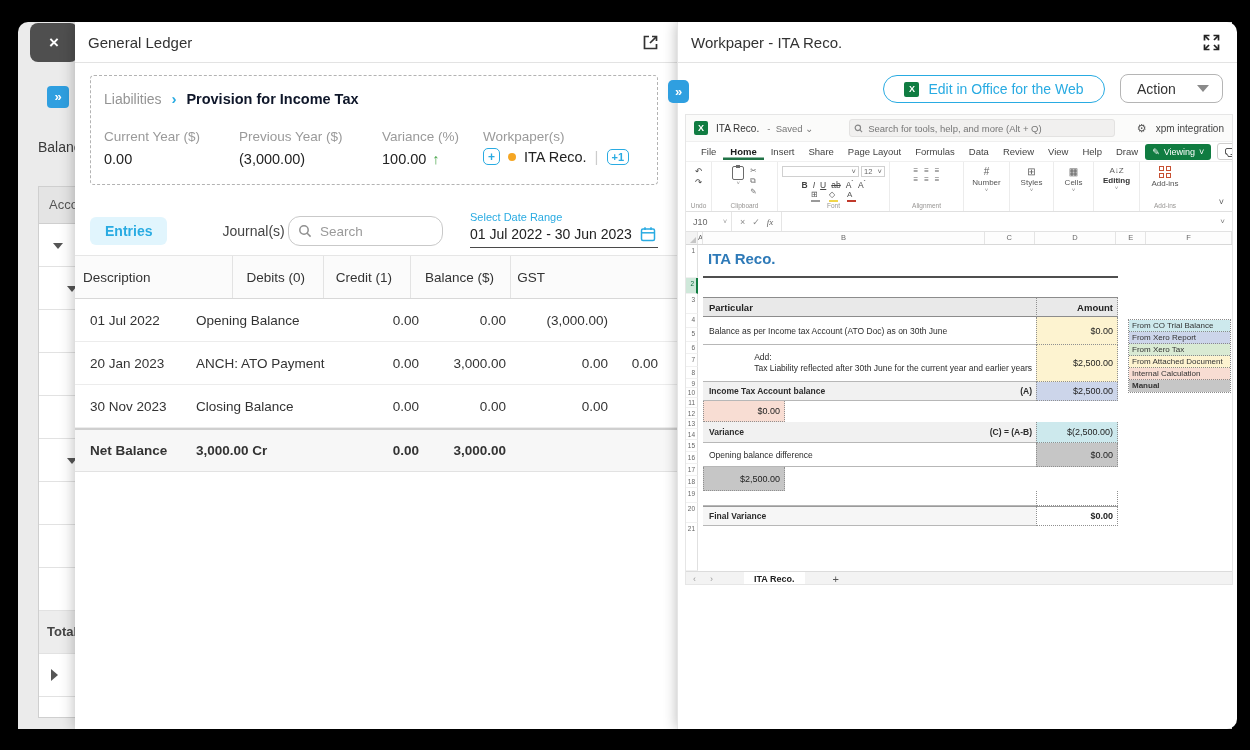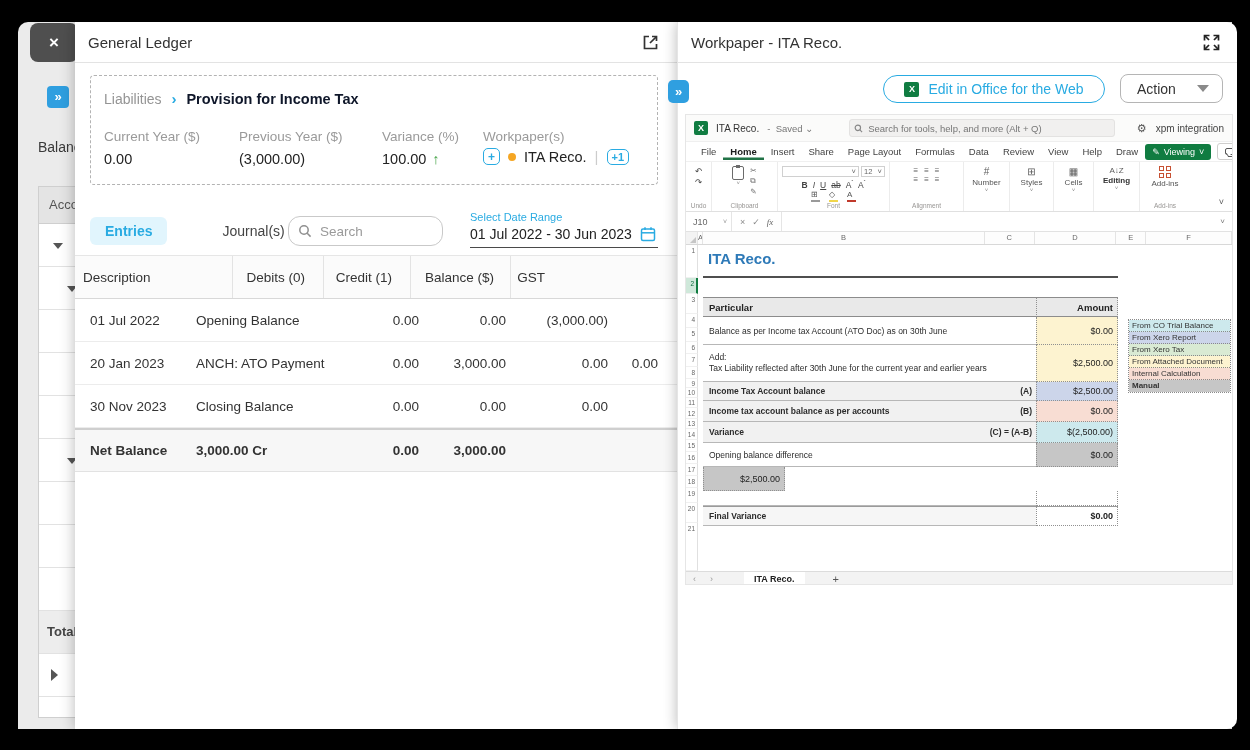--- a/index.html
+++ b/index.html
@@ -525,40 +525,36 @@
             <div class="scell-label" style="height:20px">Particular</div>
             <div class="scell-amt" style="height:20px">Amount</div>
           </div>
           <div class="srow" style="height: 28px;">
             <div class="scell-label" style="height: 28px;">
               <span>Balance as per Income tax Account (ATO Doc) as on 30th June</span>
             </div>
             <div class="scell-amt" style="height: 28px; background: rgb(253, 243, 208);">$0.00</div>
           </div>
           <div class="srow" style="height: 37px;">
-            <div class="scell-label" style="height: 37px;">
+            <div class="scell-label" style="height: 37px; justify-content: flex-end;">
               <span class="lbl2">
                 <div>Add:</div>
                 <div>Tax Liability reflected after 30th June for the current year and earlier years</div>
               </span>
             </div>
             <div class="scell-amt" style="height: 37px; background: rgb(253, 243, 208);">$2,500.00</div>
           </div>
           <div class="srow boldrow" style="height: 19px;">
             <div class="scell-label" style="height: 19px;">
               <span>Income Tax Account balance</span>
               <span class="ref">(A)</span>
             </div>
             <div class="scell-amt" style="height: 19px; background: rgb(204, 213, 234);">$2,500.00</div>
           </div>
           <div class="srow boldrow" style="height: 21px;">
-            <div class="scell-label" style="height: 21px;">
-              <span>Income tax account balance as per accounts</span>
-              <span class="ref">(B)</span>
-            </div>
             <div class="scell-amt" style="height: 21px; background: rgb(248, 221, 211);">$0.00</div>
           </div>
           <div class="srow boldrow" style="height: 21px;">
             <div class="scell-label" style="height: 21px;">
               <span>Variance</span>
               <span class="ref">(C) = (A-B)</span>
             </div>
             <div class="scell-amt" style="height: 21px; background: rgb(205, 233, 237);">$(2,500.00)</div>
           </div>
           <div class="srow" style="height: 24px;">

